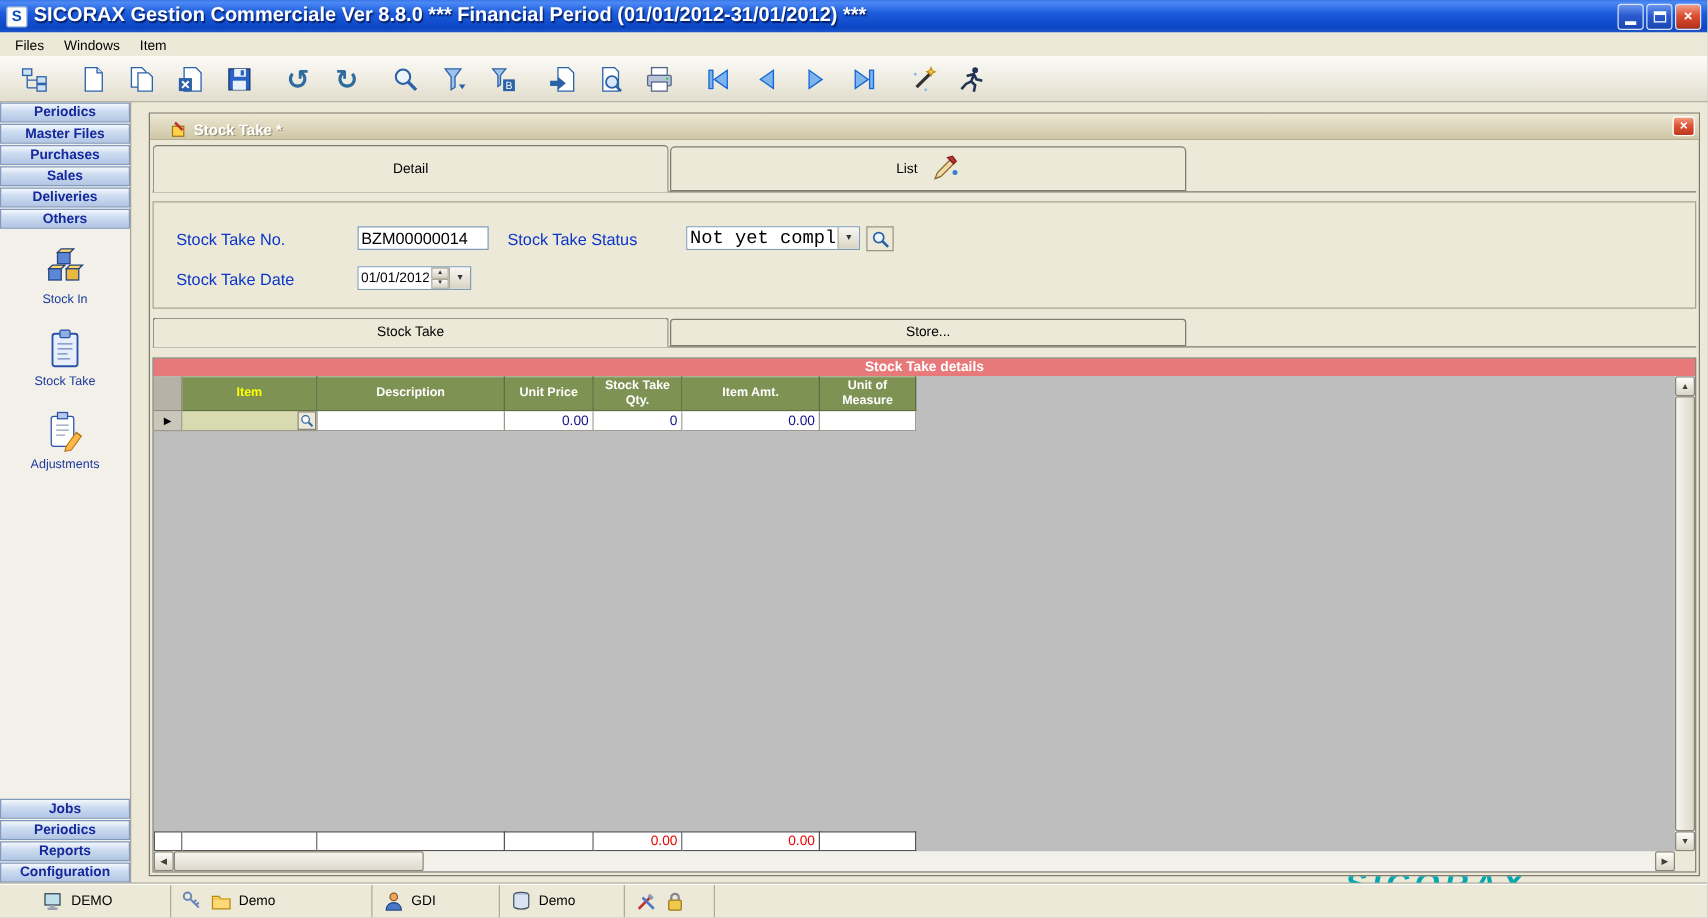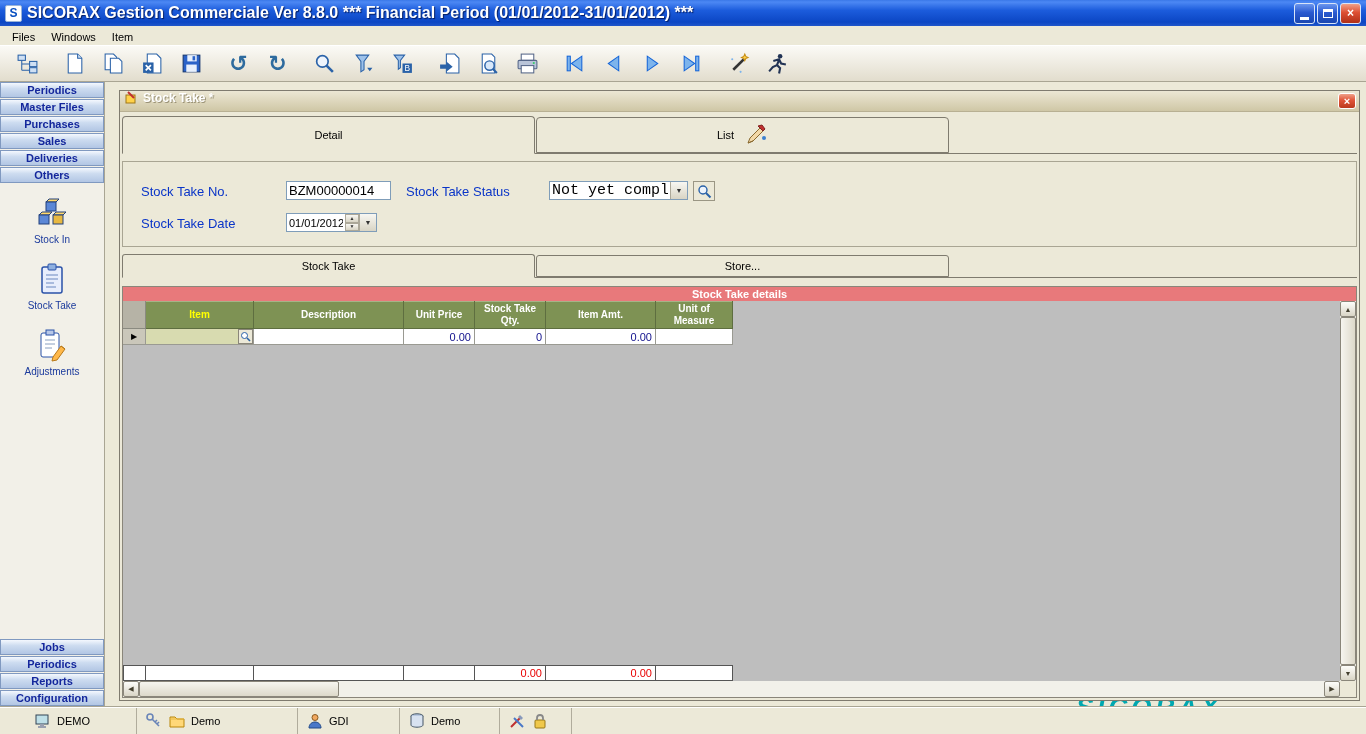--- a/index.html
+++ b/index.html
@@ -34,21 +34,21 @@
   .navbtn{height:16px;margin-bottom:1px;background:linear-gradient(180deg,#f4f8fe,#cddcf0 40%,#b2c6e4);border:1px solid #8099c0;color:var(--sidebar_text_navy,#14279c);font-weight:bold;font-size:11px;display:flex;align-items:center;justify-content:center;flex:none;cursor:pointer}
   .side-items{flex:1;display:flex;flex-direction:column;align-items:center;padding-top:12px;gap:17px;overflow:hidden}
   .side-item{display:flex;flex-direction:column;align-items:center;gap:2px;width:100%;cursor:pointer}
   .side-item svg{width:36px;height:36px}
   .side-label{color:#1b3a9c;font-size:10px}
 
   
   .main{position:absolute;left:106px;top:82px;right:0;bottom:27px;background:#ece9d8;overflow:hidden}
   .watermark{position:absolute;left:970px;top:610px;font-size:26px;font-weight:bold;font-style:italic;color:var(--watermark_teal,#00a8b0);letter-spacing:4px;z-index:0;white-space:nowrap}
   .docwin{position:absolute;left:13px;top:8px;width:1241px;height:611px;background:#ece9d8;border:1px solid #7f7b6f;z-index:1}
-  .dheader{position:absolute;top:0;left:0;right:0;height:21px;background:linear-gradient(180deg,#ece7d4,#cfc7a6);border-bottom:1px solid #b8b093;display:flex;align-items:flex-start;gap:5px;padding:0 4px}
+  .dheader{position:absolute;top:0;left:0;right:0;height:21px;background:linear-gradient(180deg,#ece7d4,#cfc7a6);border-bottom:1px solid #b8b093;display:flex;align-items:flex-end;gap:5px;padding:0 16px}
   .dheader svg{width:14px;height:14px}
   .dtitle{color:#fff;font-weight:bold;font-size:12px;text-shadow:1px 1px 0 #9a9276}
   .dclose{position:absolute;right:3px;top:2px;width:18px;height:16px;border-radius:3px;border:1px solid #fff;background:linear-gradient(180deg,#f0a088,#e05438 45%,#bb3a1e);color:#fff;font-size:11px;font-weight:bold;display:flex;align-items:center;justify-content:center;line-height:1;cursor:pointer}
 
   
   .tabstrip{position:absolute;top:25px;left:2px;right:2px;height:38px;display:flex;align-items:flex-end;border-bottom:1px solid #7f7b6f}
   .tab{width:413px;height:36px;background:#ece9d8;border:1px solid #7f7b6f;border-radius:4px 4px 0 0;display:flex;align-items:center;justify-content:center;gap:10px;font-size:11px;margin-right:1px;cursor:pointer}
   .tab.active{height:38px;margin-bottom:-1px;border-bottom:1px solid #ece9d8}
   .tab svg{width:24px;height:24px}
   .tabfill{flex:1}

